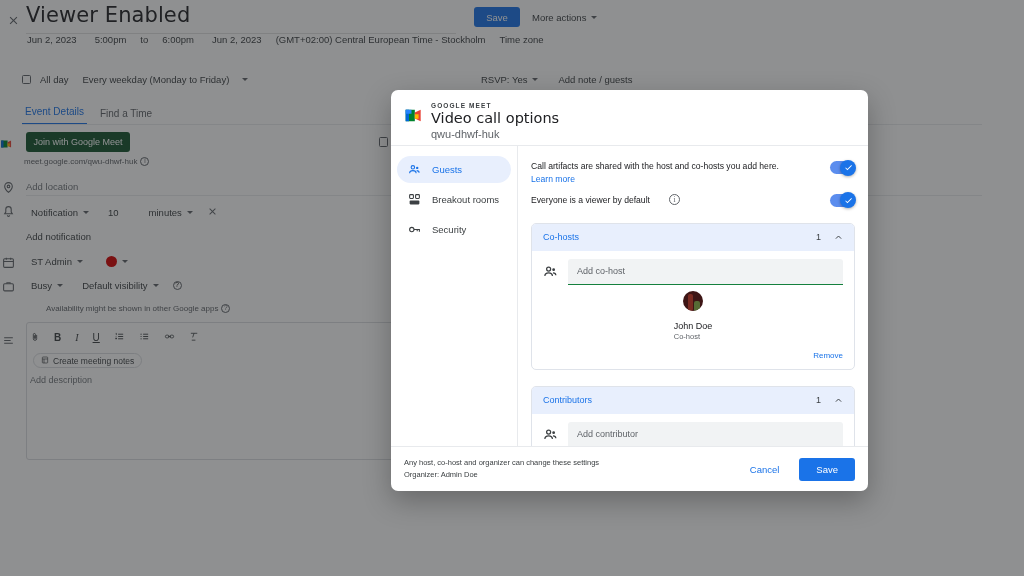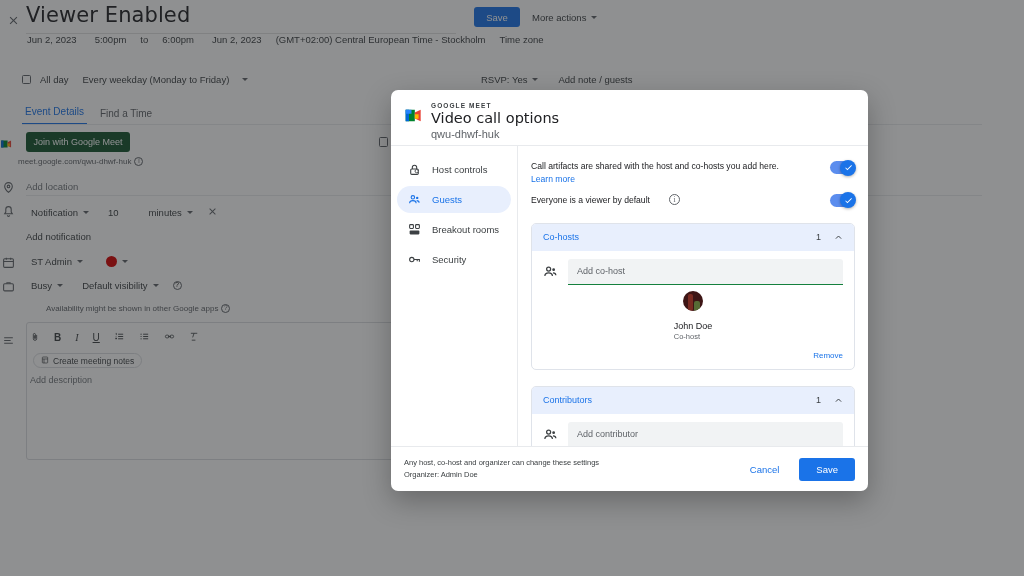--- a/index.html
+++ b/index.html
@@ -53,21 +53,21 @@
   .tab { font-size: 10px; color: #5f6368; padding: 0 3px 6px 3px; }
   .tab.active { color: #1a73e8; border-bottom: 2px solid #1a73e8; }
   .tabs-rule { position: absolute; left: 22px; top: 124px; width: 960px; height: 1px; background: #e8eaed; }
 
   .meet-icon-left { position: absolute; left: 0px; top: 136px; width: 14px; height: 12px; }
   .btn-meet {
     position: absolute; left: 26px; top: 132px; width: 104px; height: 20px;
     background: #14532d; color: #fff; border-radius: 3px;
     font-size: 9px; display: flex; align-items: center; justify-content: center;
   }
-  .meet-link { position: absolute; left: 18px; top: 157px; font-size: 8px; color: #5f6368; display: flex; align-items: center; gap: 3px; }
+  .meet-link { position: absolute; left: 24px; top: 157px; font-size: 8px; color: #5f6368; display: flex; align-items: center; gap: 3px; }
   .copy-ic { position: absolute; left: 379px; top: 137px; width: 9px; height: 10px; border: 1.2px solid #5f6368; border-radius: 1.5px; }
   .lic { width: 14px; height: 14px; color: #5f6368; position: absolute; left: 2px; }
   .loc-input { position: absolute; left: 26px; top: 181px; font-size: 9.5px; color: #70757a; }
   .loc-rule { position: absolute; left: 26px; top: 195px; width: 956px; height: 1px; background: #e8eaed; }
 
   .notif-row { position: absolute; left: 26px; top: 203px; display: flex; align-items: center; gap: 9px; }
   .sel { font-size: 9.5px; color: #3c4043; display: flex; align-items: center; gap: 5px; padding: 2px 5px; }
   .numbox { font-size: 9.5px; color: #3c4043; padding: 2px 16px 2px 5px; }
   .add-notif { position: absolute; left: 26px; top: 231px; font-size: 9.5px; color: #3c4043; }
 
@@ -376,30 +376,20 @@
       </div>
       <div class="m-brand">GOOGLE MEET</div>
       <div class="m-title">Video call options</div>
       <div class="m-code">qwu-dhwf-huk</div>
       <div class="head-rule"></div>
     </div>
 
     <div class="modal-body">
 
       <div class="m-nav">
-        <div class="nav-item">
-          <span class="nav-ic">
-            <svg viewBox="0 0 24 24" width="13" height="13">
-                <rect x="5" y="11" width="14" height="10" rx="2" fill="none" stroke="#3c4043" stroke-width="2"></rect>
-                <path d="M8 11V8a4 4 0 0 1 8 0v3" fill="none" stroke="#3c4043" stroke-width="2"></path>
-                <circle cx="16" cy="15" r="3" fill="#fff" stroke="#3c4043" stroke-width="1.6"></circle>
-              </svg>
-          </span>
-          <span>Host controls</span>
-        </div>
         <div class="nav-item active">
           <span class="nav-ic">
             <svg viewBox="0 0 24 24" width="13" height="13">
                 <circle cx="9" cy="8" r="3.2" fill="none" stroke="#1a73e8" stroke-width="2"></circle>
                 <path d="M3 19c0-3.3 2.7-5 6-5s6 1.7 6 5" fill="none" stroke="#1a73e8" stroke-width="2"></path>
                 <circle cx="17" cy="9" r="2.2" fill="#1a73e8"></circle>
                 <path d="M16 14c2.6 0 4.5 1.4 4.5 4" fill="none" stroke="#1a73e8" stroke-width="2"></path>
               </svg>
           </span>
           <span>Guests</span>

